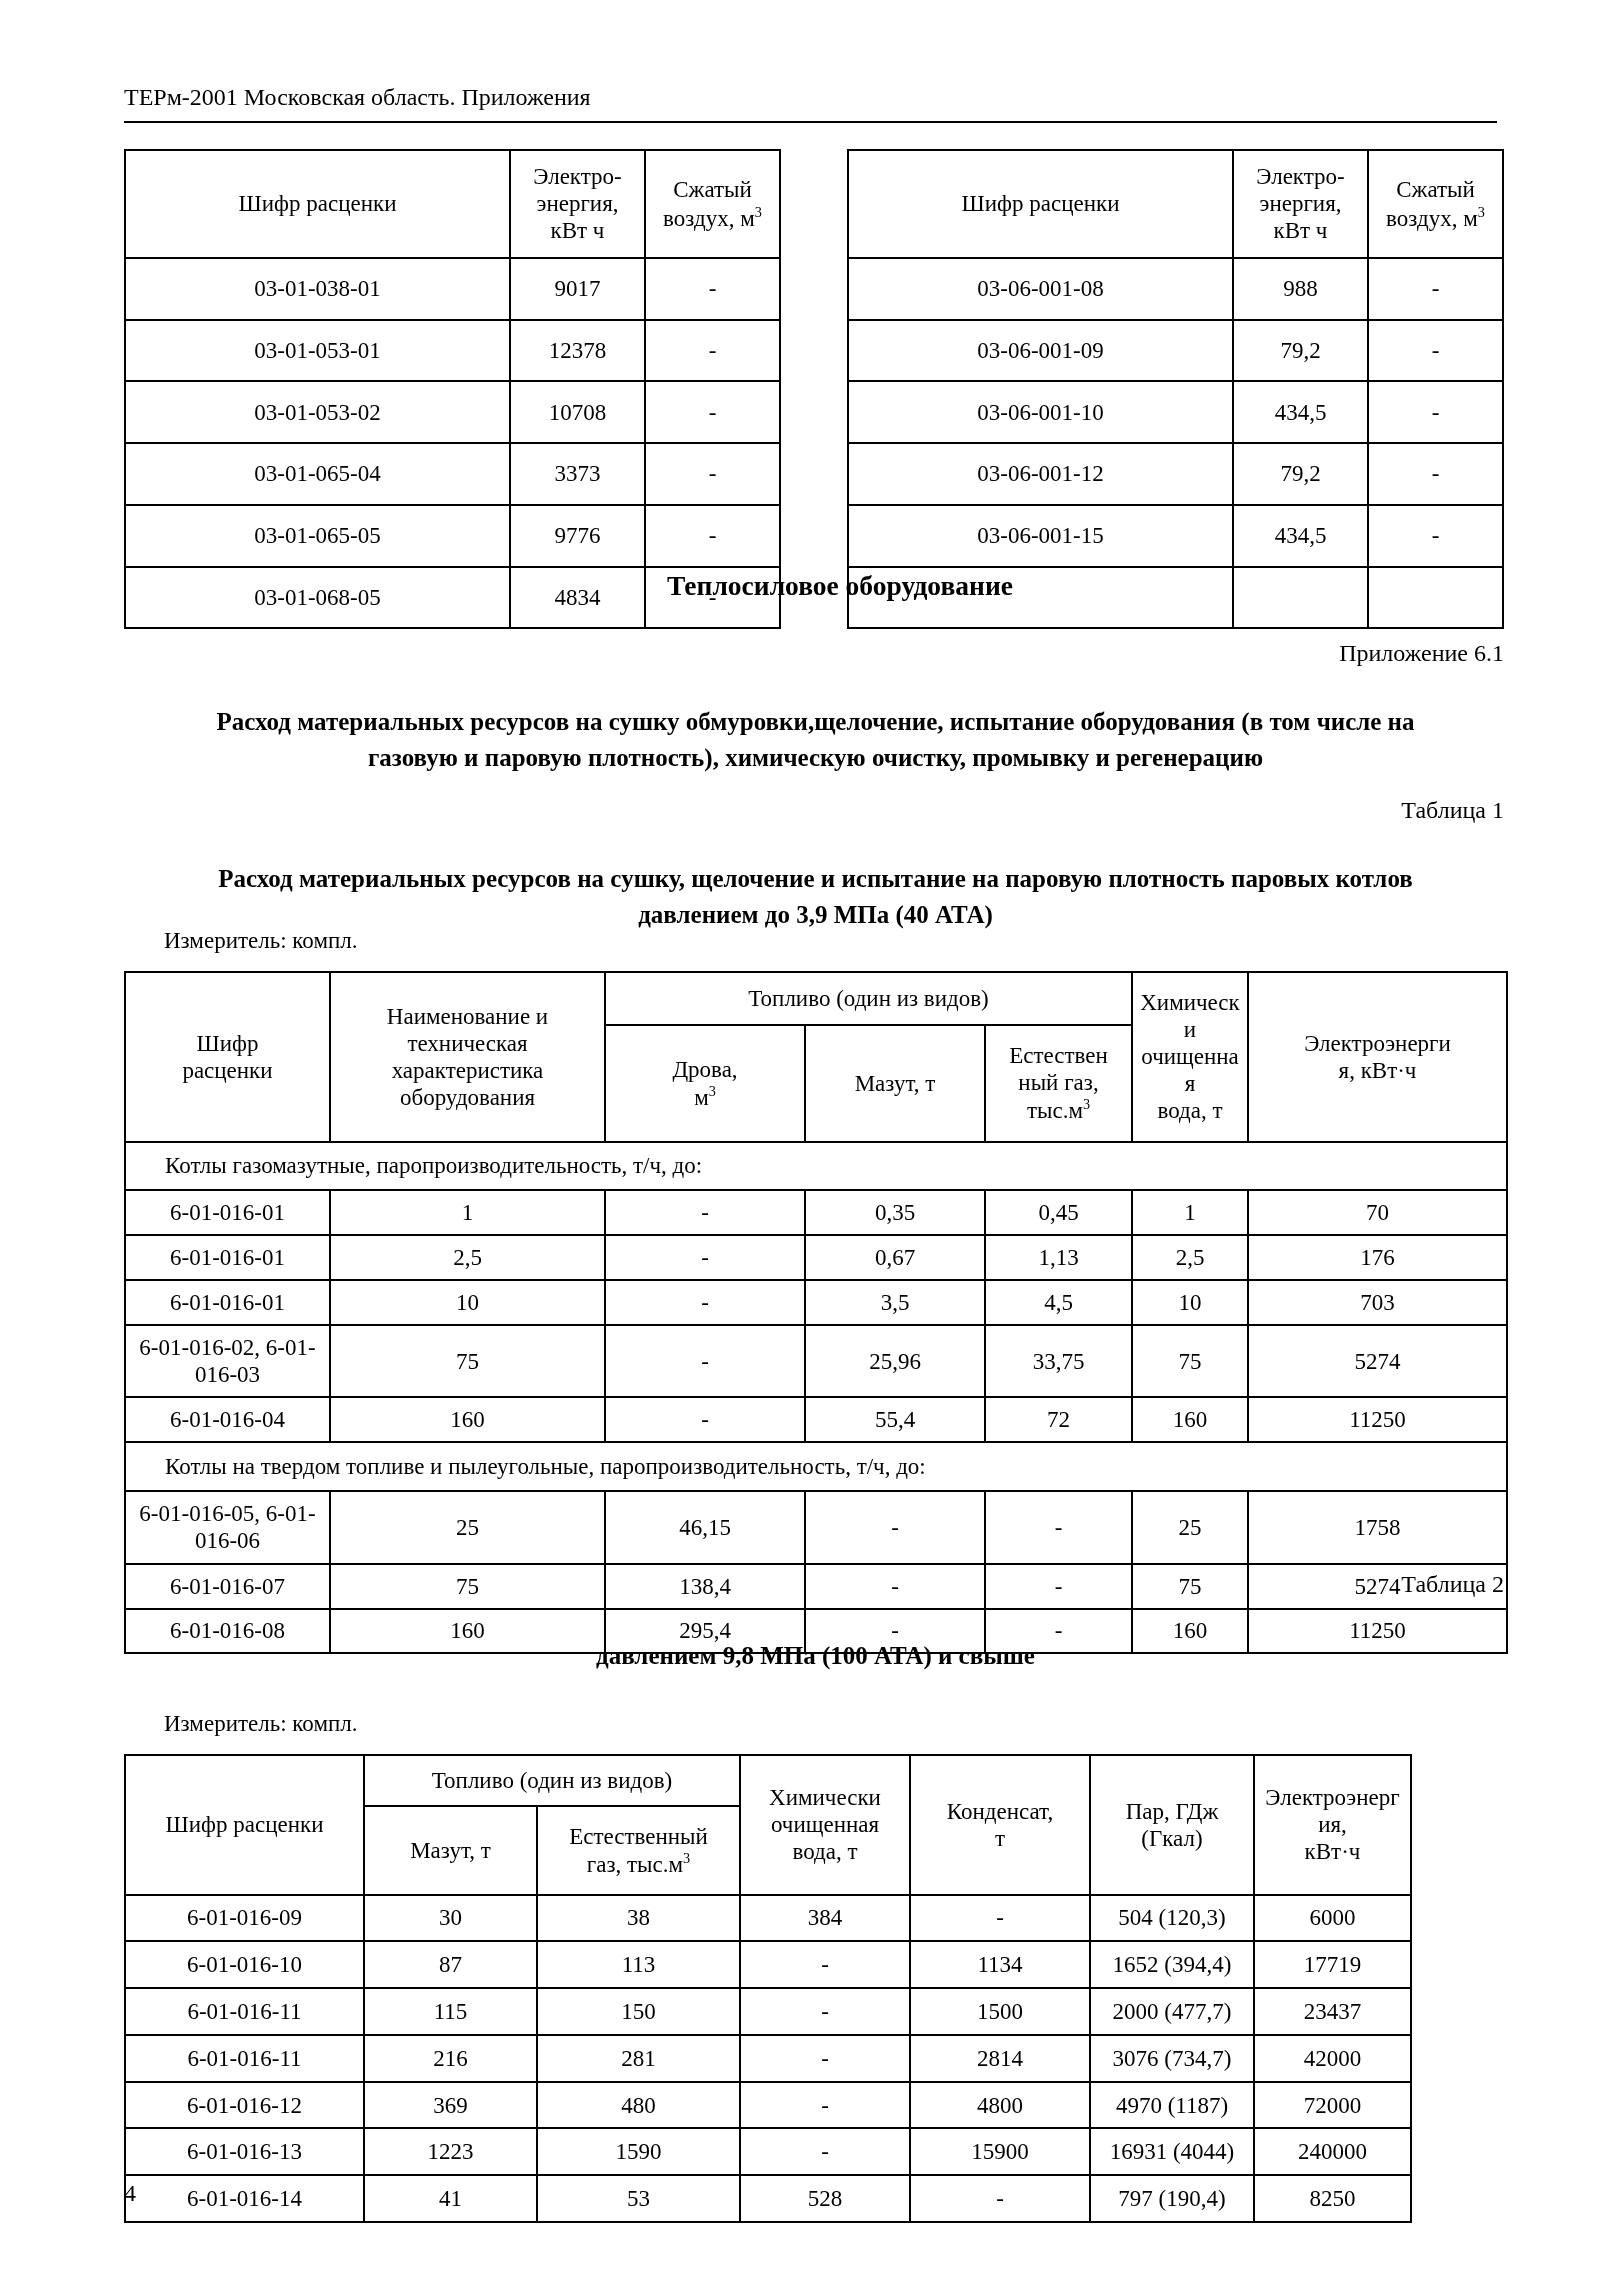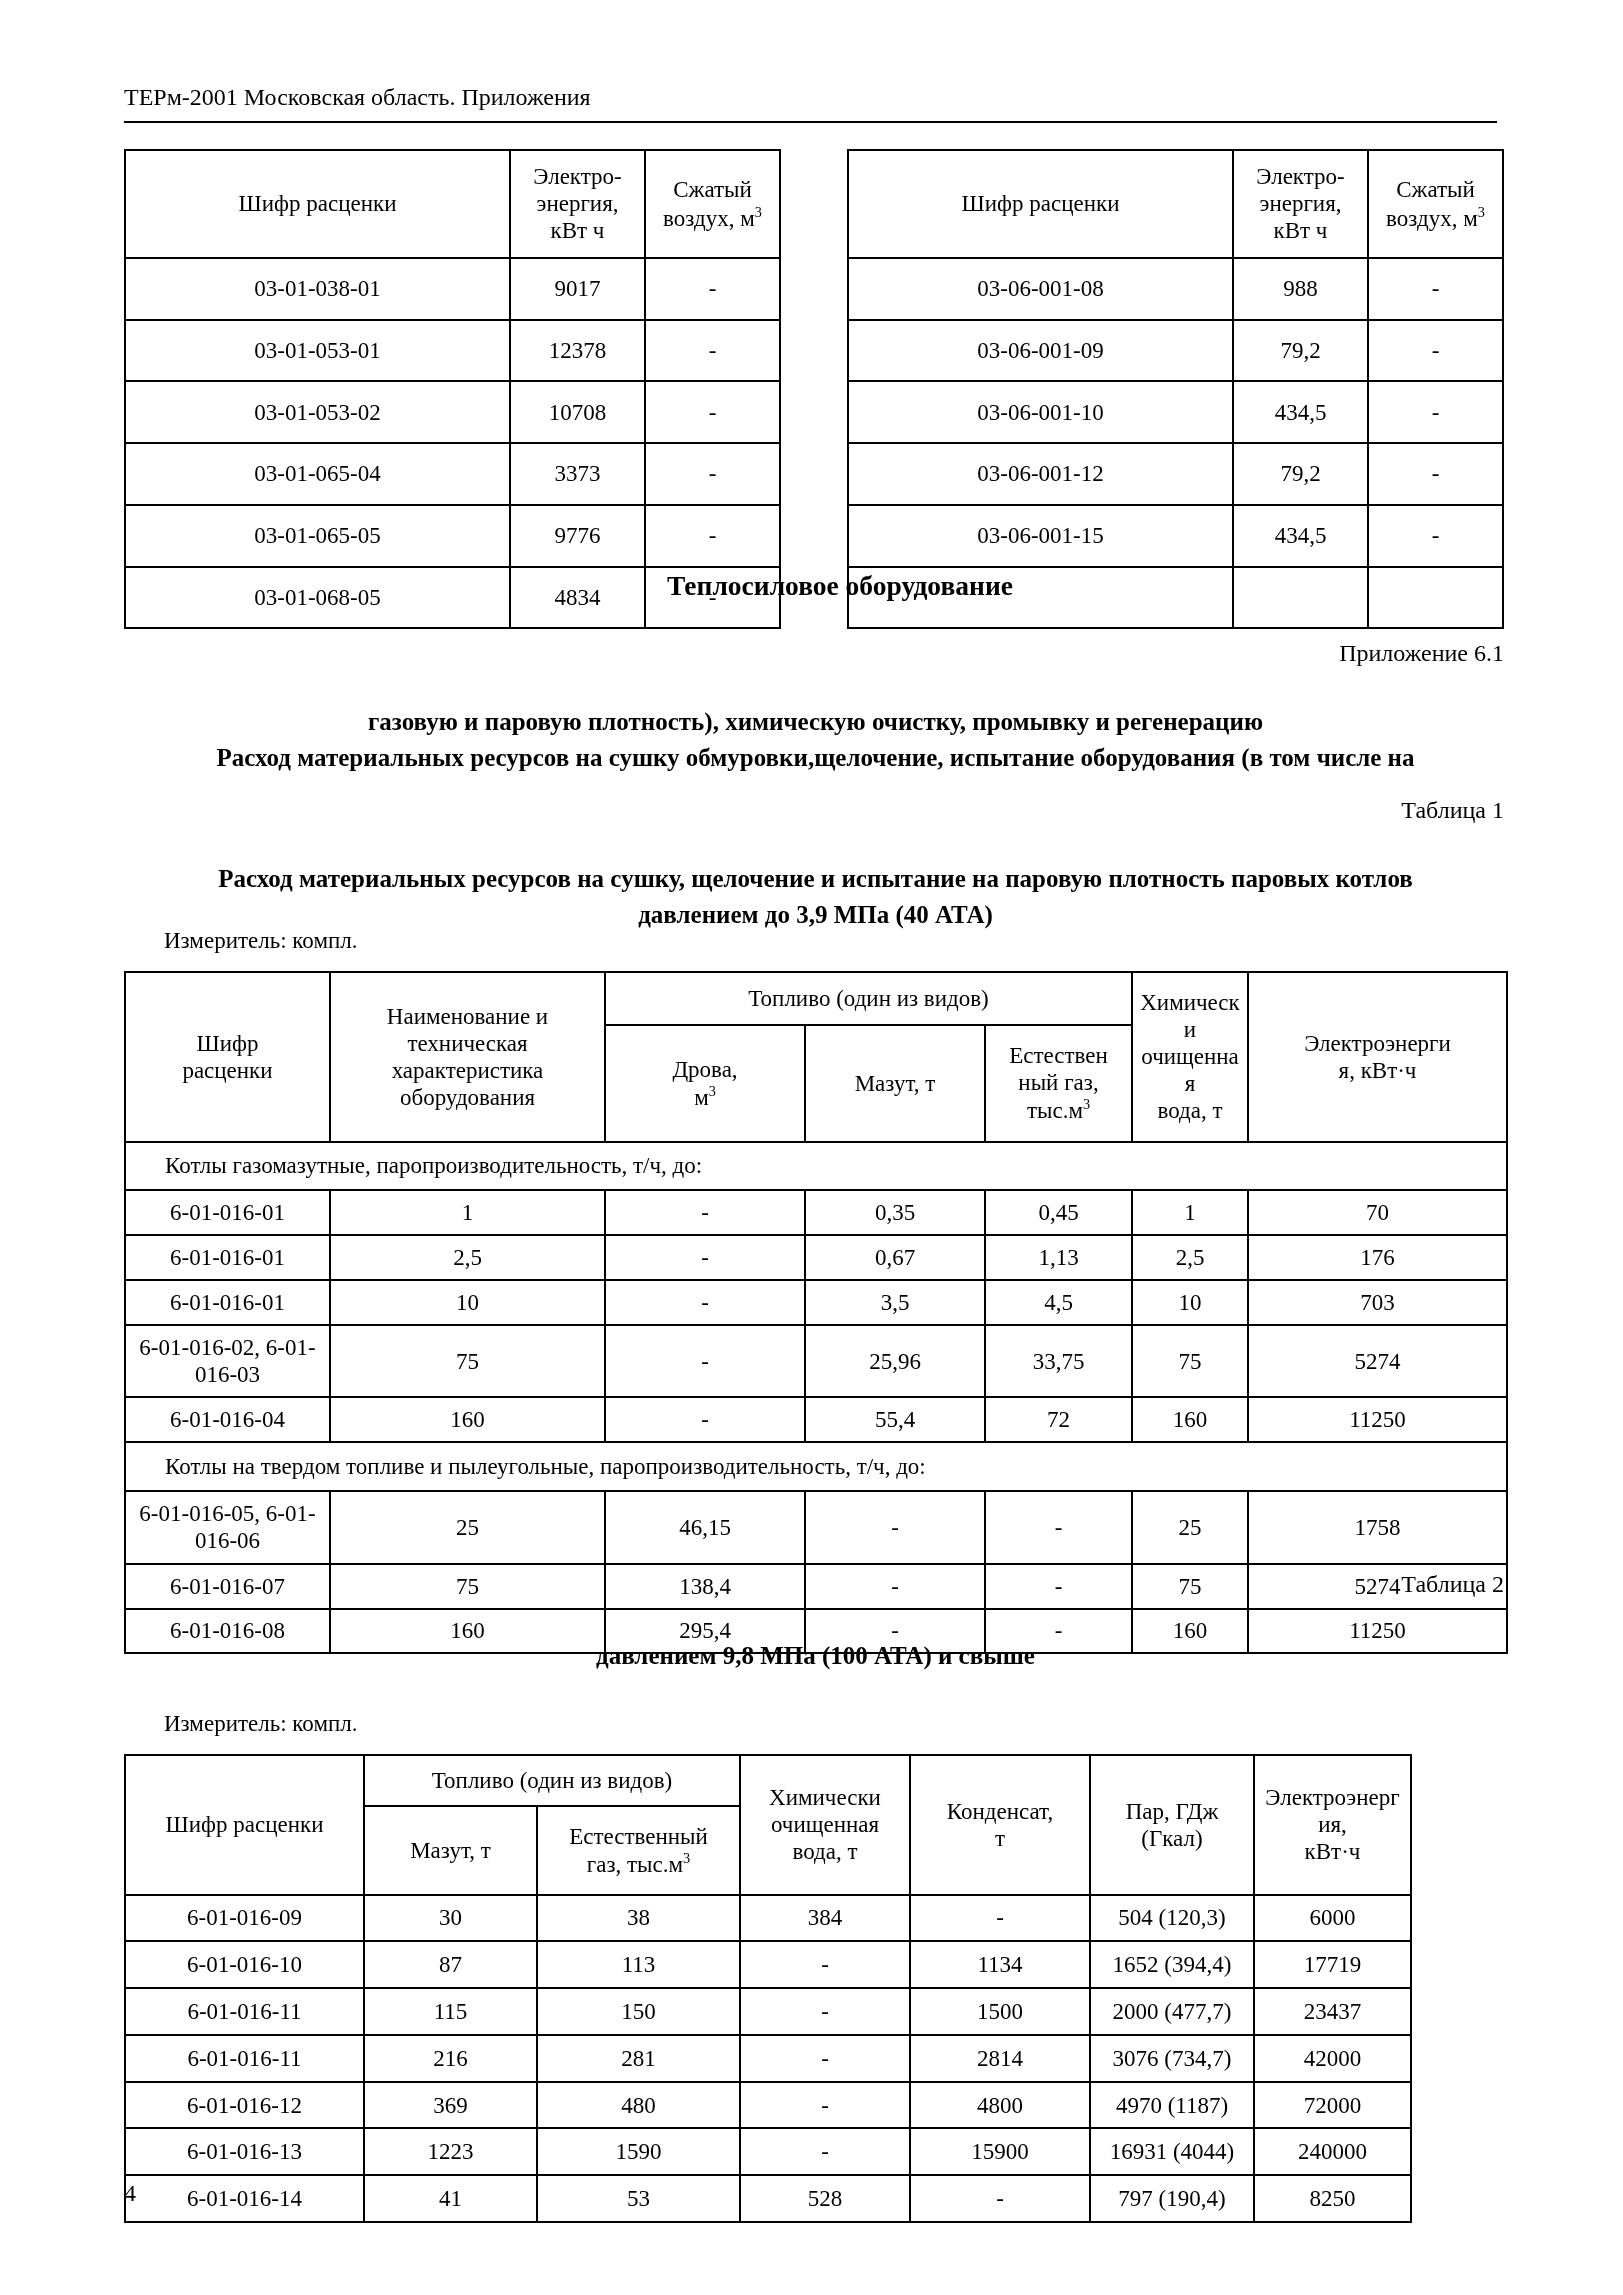--- a/index.html
+++ b/index.html
@@ -257,22 +257,22 @@
       </tbody>
     </table>
 
   </div>
 
   <div class="section-title" style="top:570px;padding-left:26px;">Теплосиловое оборудование</div>
 
   <div class="right-note" style="top:640px;">Приложение 6.1</div>
 
   <div class="bold-center" style="top:704px;">
+    <div>Расход материальных ресурсов на сушку обмуровки,щелочение, испытание оборудования (в том числе на</div>
     <div>газовую и паровую плотность), химическую очистку, промывку и регенерацию</div>
-    <div>Расход материальных ресурсов на сушку обмуровки,щелочение, испытание оборудования (в том числе на</div>
   </div>
 
   <div class="right-note" style="top:797px;">Таблица 1</div>
 
   <div class="bold-center" style="top:861px;">
     <div>Расход материальных ресурсов на сушку, щелочение и испытание на паровую плотность паровых котлов</div>
     <div>давлением до 3,9 МПа (40 АТА)</div>
   </div>
 
   <div class="measure-label" style="top:928px;">Измеритель: компл.</div>

